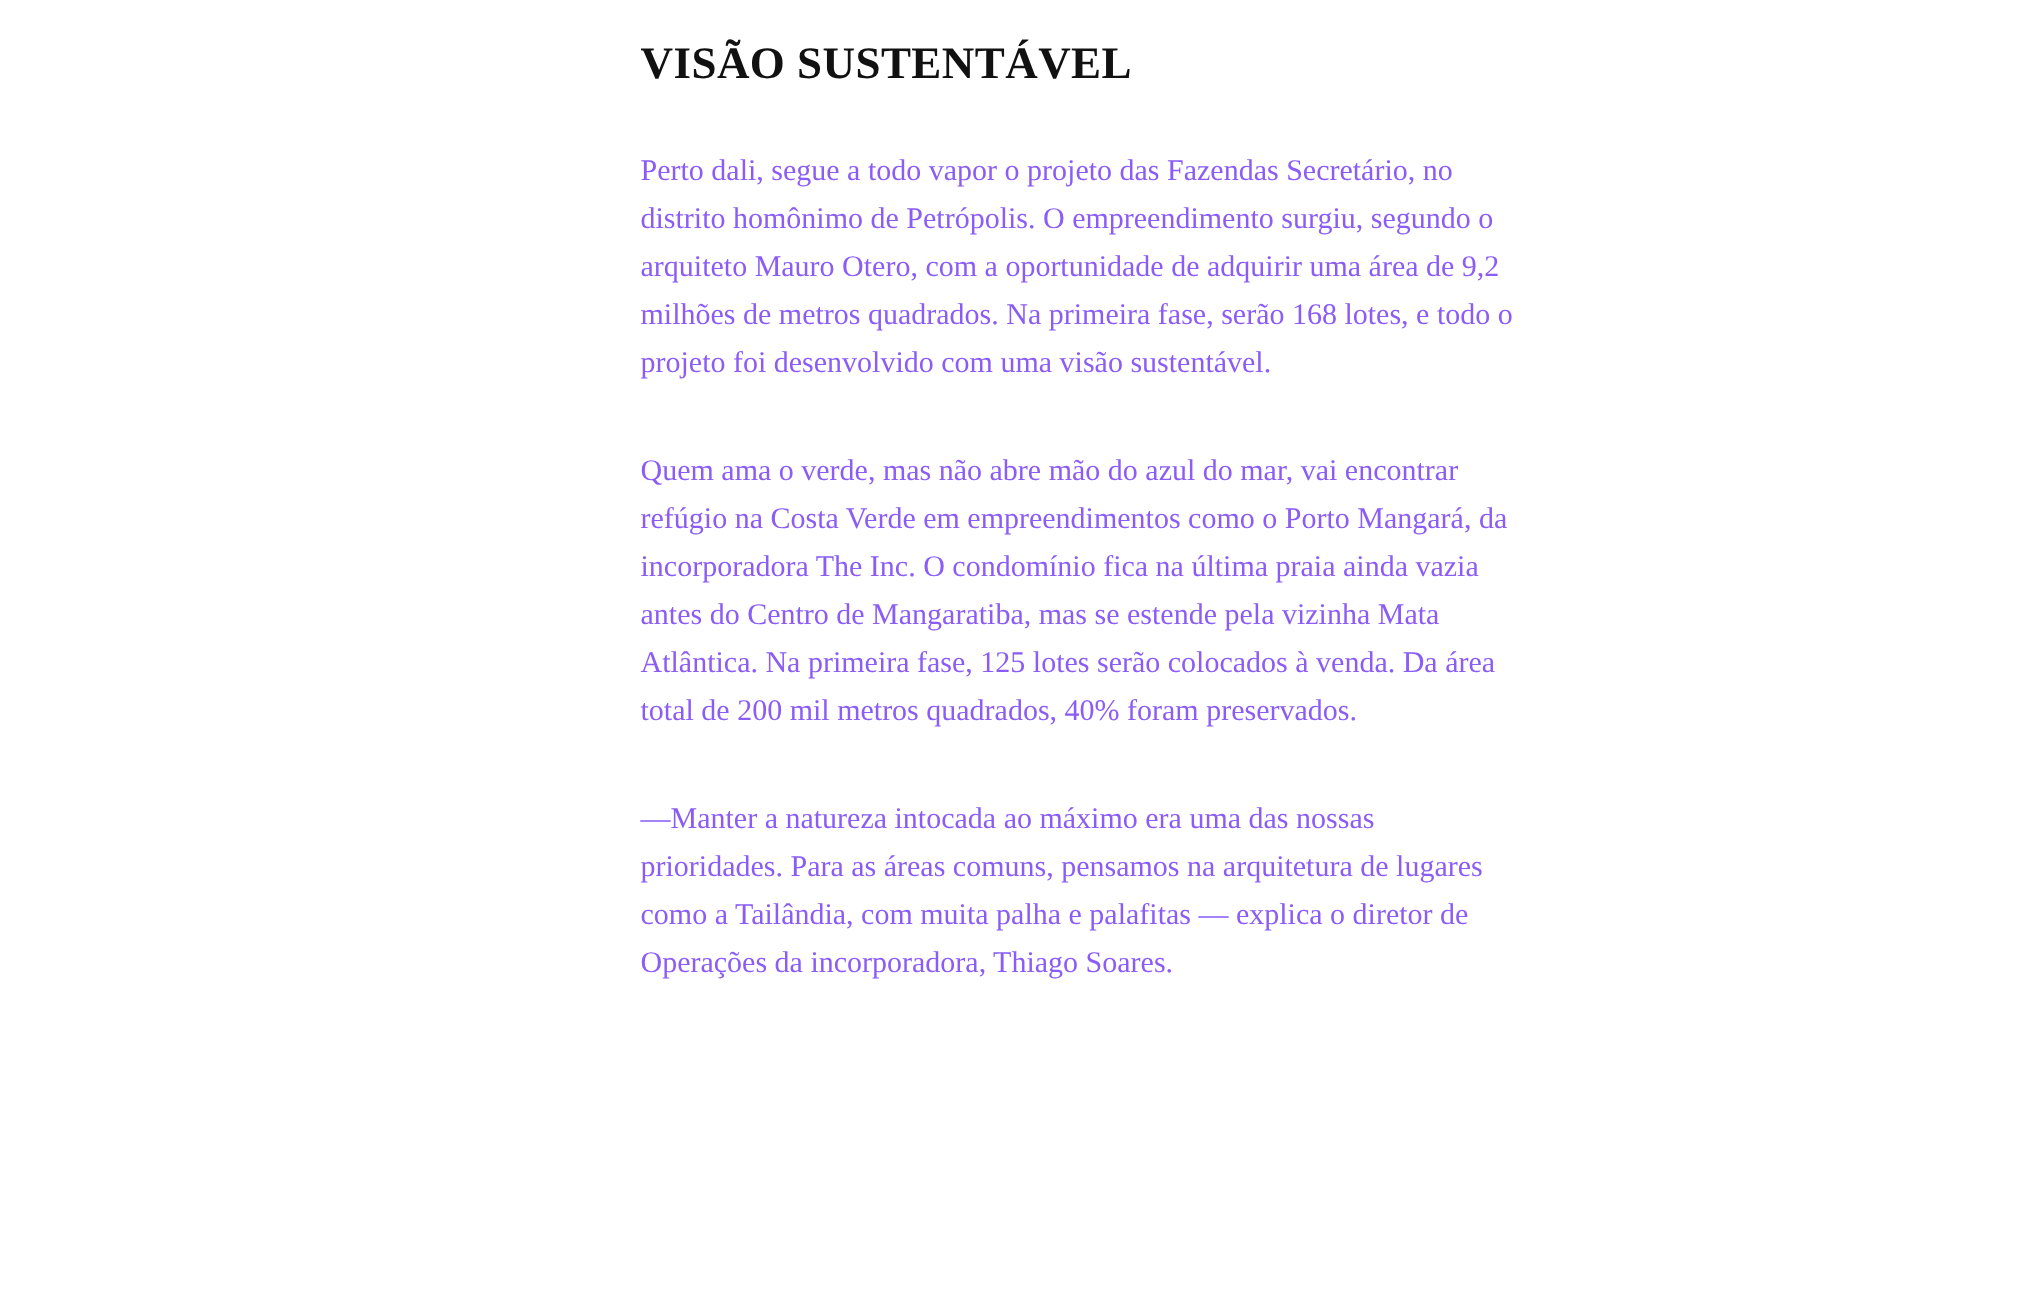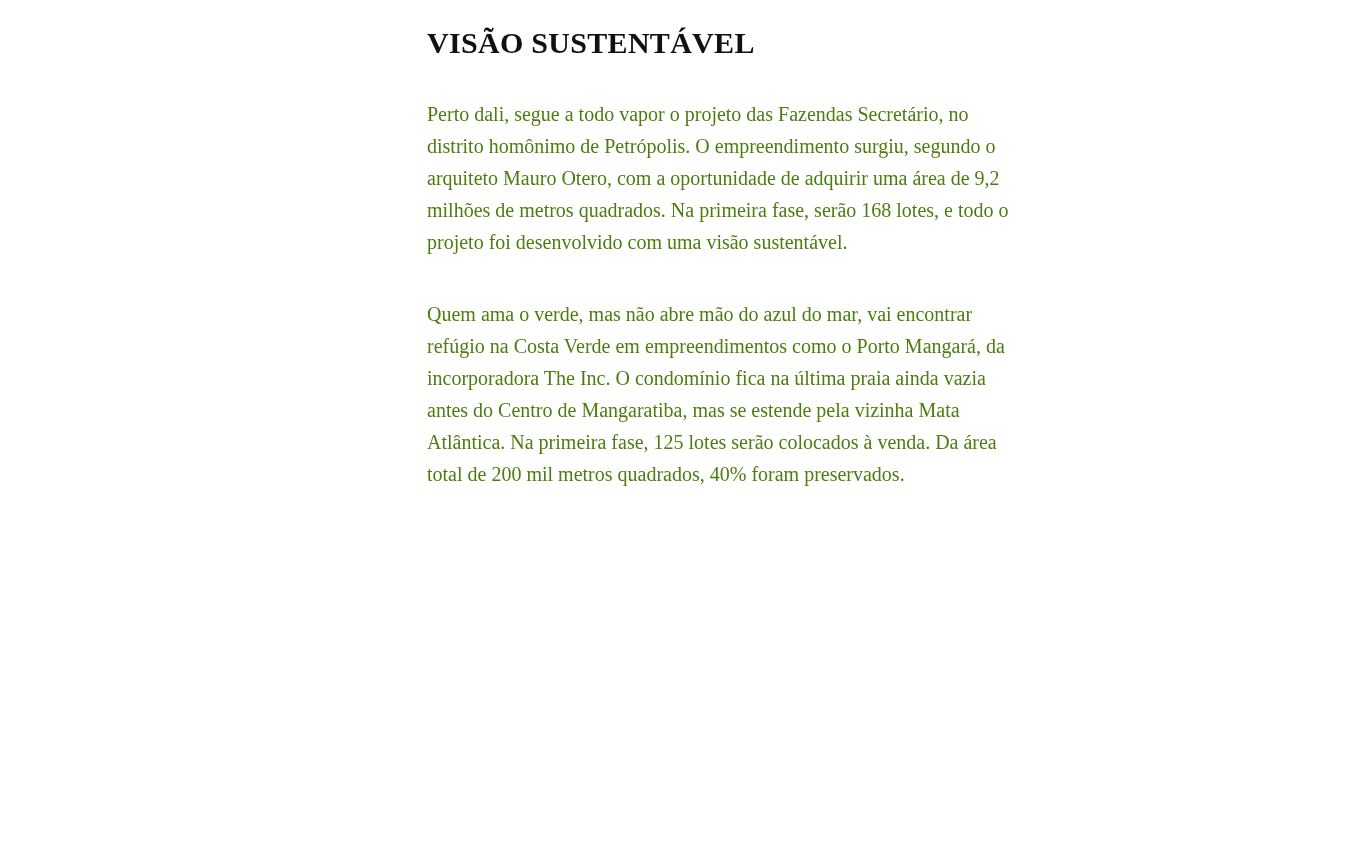--- a/index.html
+++ b/index.html
@@ -30,21 +30,21 @@
     font-size: 30px;
     font-weight: 700;
     letter-spacing: 0.3px;
     color: #111111;
     line-height: 1.25;
   }
   .article p {
     margin: 0 0 40px 0;
     font-size: 20px;
     line-height: 32px;
-    color: #4d7c0f;
+    color: #8b5cf6;
     white-space: pre-line;
     text-rendering: optimizeLegibility;
   }
   .article p:last-child { margin-bottom: 0; }
 </style>
 </head>
 <body>
 
 <div class="page">
   <div class="article">
@@ -53,14 +53,18 @@
 distrito homônimo de Petrópolis. O empreendimento surgiu, segundo o
 arquiteto Mauro Otero, com a oportunidade de adquirir uma área de 9,2
 milhões de metros quadrados. Na primeira fase, serão 168 lotes, e todo o
 projeto foi desenvolvido com uma visão sustentável.</p>
     <p>Quem ama o verde, mas não abre mão do azul do mar, vai encontrar
 refúgio na Costa Verde em empreendimentos como o Porto Mangará, da
 incorporadora The Inc. O condomínio fica na última praia ainda vazia
 antes do Centro de Mangaratiba, mas se estende pela vizinha Mata
 Atlântica. Na primeira fase, 125 lotes serão colocados à venda. Da área
 total de 200 mil metros quadrados, 40% foram preservados.</p>
+    <p>—Manter a natureza intocada ao máximo era uma das nossas
+prioridades. Para as áreas comuns, pensamos na arquitetura de lugares
+como a Tailândia, com muita palha e palafitas — explica o diretor de
+Operações da incorporadora, Thiago Soares.</p>
   </div>
 </div>
 
 </body></html>

